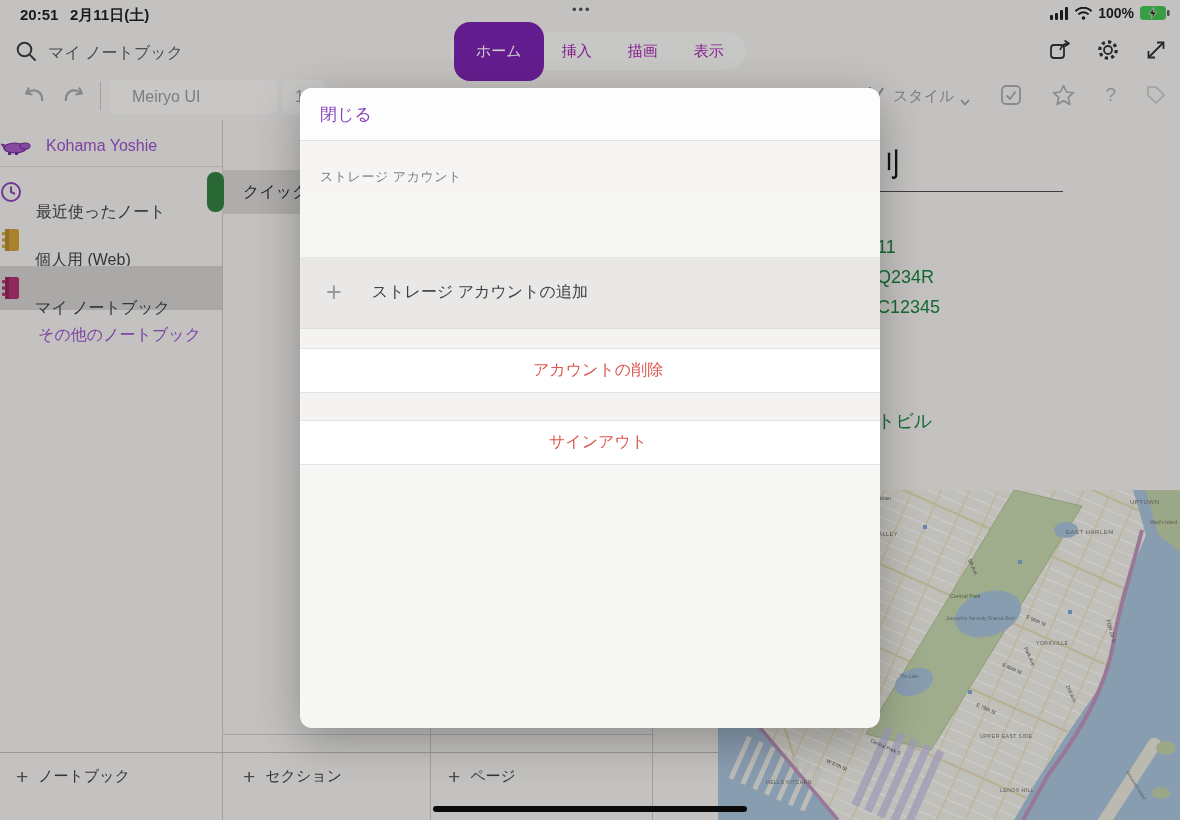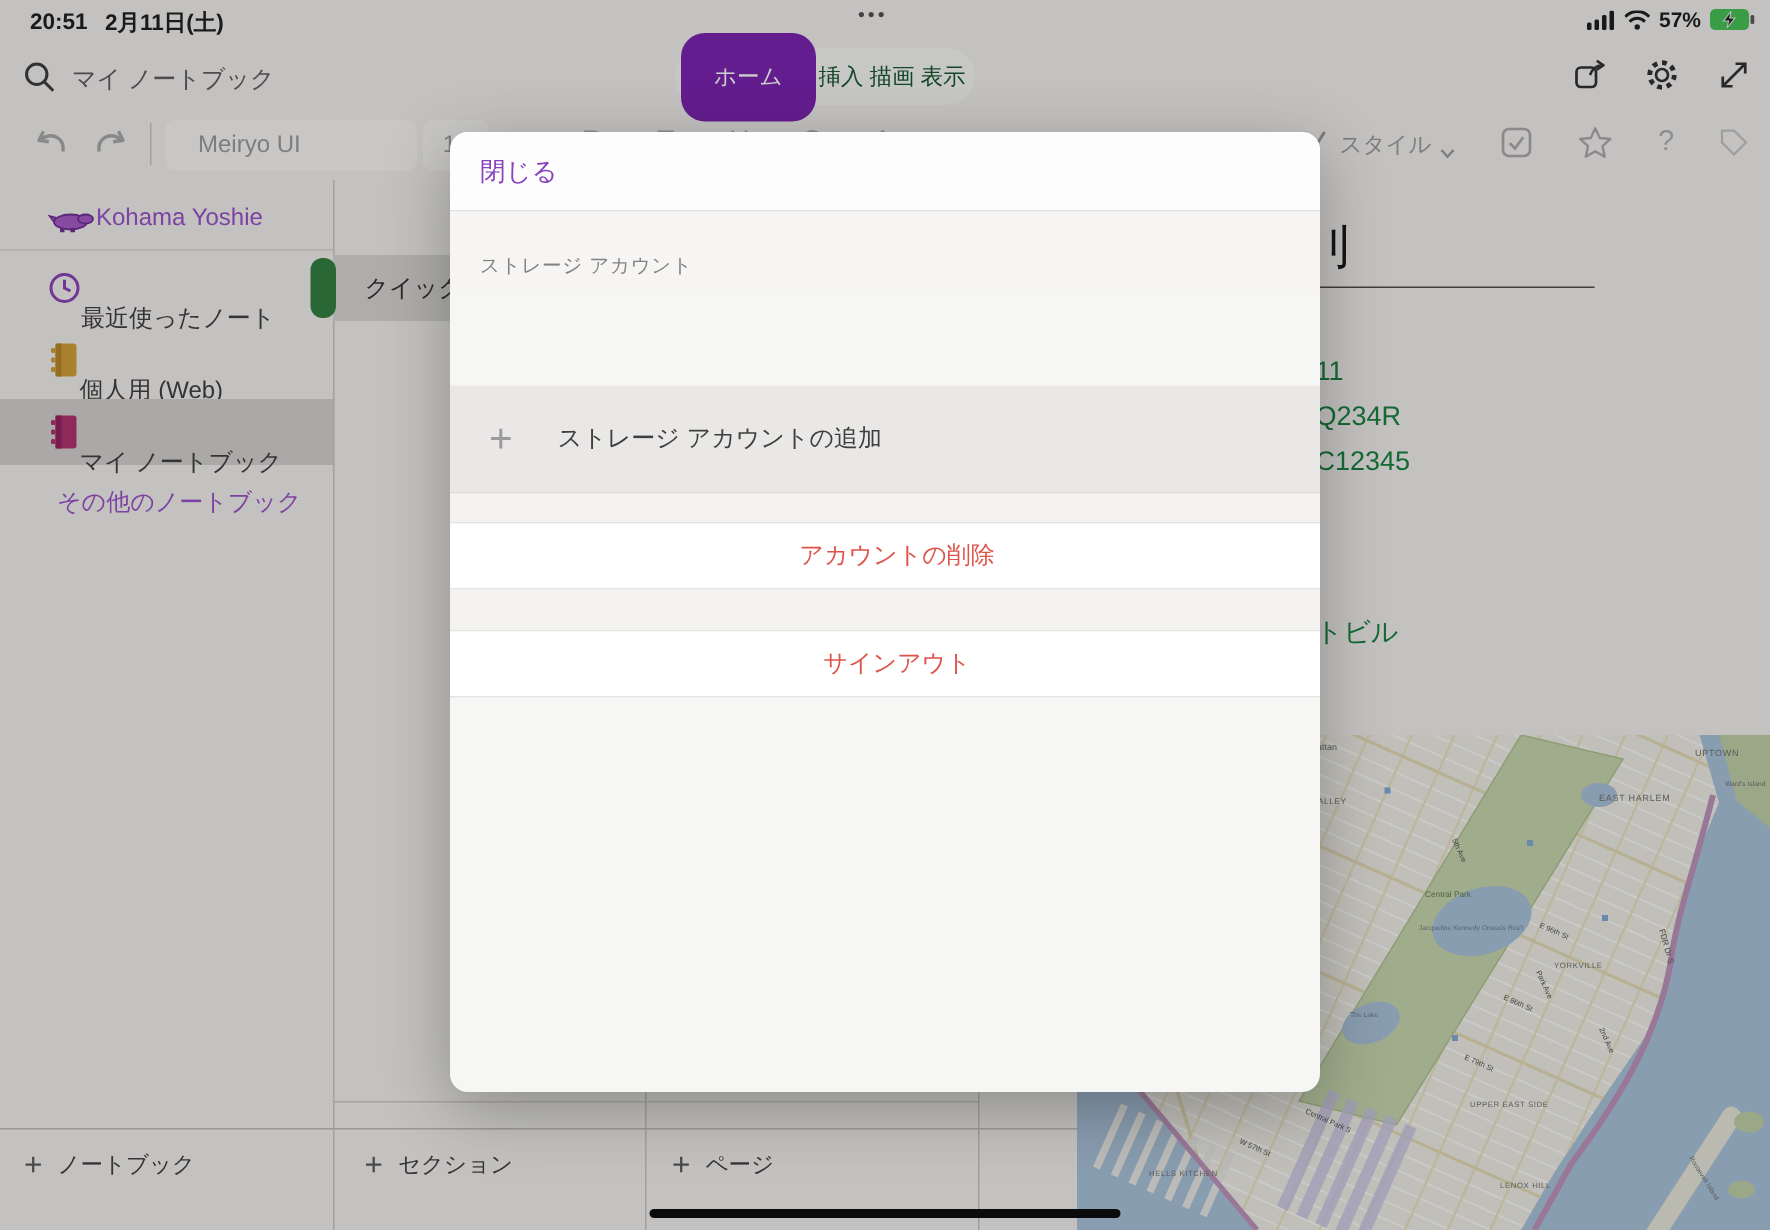--- a/index.html
+++ b/index.html
@@ -10,33 +10,33 @@
   
   .st-time{left:20px;top:6px;font-size:15px;font-weight:700;color:#1c1c1c;}
   .st-date{left:70px;top:6px;font-size:15px;font-weight:700;color:#1c1c1c;}
   .st-dots{left:572px;top:2px;font-size:13px;color:#4f4d4d;letter-spacing:2px;}
   .st-right{right:10px;top:5px;display:flex;align-items:center;gap:6px;}
   .st-batt-pct{font-size:14px;font-weight:700;color:#1c1c1c;}
   
   .tb1-search-txt{left:48px;top:43px;font-size:16px;color:#5d5b5b;}
   .tabbar{left:450px;top:32px;height:38px;border-radius:19px;
     background:rgba(252,251,250,.62);display:flex;align-items:center;padding:0 4px;}
-  .tab{font-size:15px;color:#14532d;padding:8px 2px;border-radius:16px;white-space:nowrap;}
+  .tab{font-size:15px;color:#a21caf;padding:8px 18px;border-radius:16px;white-space:nowrap;}
   .tab.active{background:#7A1FAF;color:#fff;padding:20px 22px;}
   .tb1-icons{right:12px;top:38px;display:flex;gap:24px;align-items:center;}
   
   .pill{background:rgba(255,255,255,.5);border-radius:7px;color:#9B9999;
     display:flex;align-items:center;font-size:16px;}
   .fmt{font-size:19px;color:#AFADAD;}
   .tb2-right{right:14px;top:84px;display:flex;align-items:center;gap:30px;color:#A8A6A6;}
   .style-grp{display:flex;align-items:flex-end;gap:6px;font-size:15px;color:#9B9999;}
   
   .vline{width:1px;background:#C8C6C4;}
   .hline{height:1px;background:#D8D6D4;}
-  .sb-row{left:0;width:222px;height:44px;display:flex;align-items:center;padding-left:32px;box-sizing:border-box;}
+  .sb-row{left:0;width:222px;height:44px;display:flex;align-items:center;gap:14px;padding-left:0;box-sizing:border-box;}
   .sb-label{font-size:16px;color:#3E3C3C;white-space:nowrap;margin-top:40px;}
   .sb-acct{color:#9A4FCA;font-size:16px;font-weight:400;}
   .sb-sel{background:#D4D2D0;}
   .sb-link{font-size:16px;color:#9A4FCA;}
   
   .quick-row{left:222px;top:170px;width:208px;height:44px;background:#D8D6D4;
     display:flex;align-items:center;overflow:hidden;}
   .quick-tab{left:207px;top:172px;width:17px;height:40px;border-radius:8px;background:#2F7D3D;}
   .quick-label{margin-left:21px;font-size:16px;color:#2E2C2C;white-space:nowrap;}
   
@@ -90,21 +90,21 @@
       <rect x="0" y="8" width="3" height="5" rx="1" fill="#1c1c1c"></rect>
       <rect x="5" y="6" width="3" height="7" rx="1" fill="#1c1c1c"></rect>
       <rect x="10" y="3" width="3" height="10" rx="1" fill="#1c1c1c"></rect>
       <rect x="15" y="0" width="3" height="13" rx="1" fill="#1c1c1c"></rect>
     </svg>
     <svg width="17" height="13" viewBox="0 0 17 13">
       <path d="M0.5,4.2 A11,11 0 0 1 16.5,4.2" fill="none" stroke="#1c1c1c" stroke-width="2"></path>
       <path d="M3.4,7.4 A7,7 0 0 1 13.6,7.4" fill="none" stroke="#1c1c1c" stroke-width="2"></path>
       <circle cx="8.5" cy="11" r="1.8" fill="#1c1c1c"></circle>
     </svg>
-    <span class="st-batt-pct">57%</span>
+    <span class="st-batt-pct">100%</span>
     <svg width="30" height="14" viewBox="0 0 30 14">
       <rect x="0" y="0" width="26" height="14" rx="3.5" fill="#43C254"></rect>
       <rect x="27" y="4" width="2.5" height="6" rx="1" fill="#5a5a5a"></rect>
       <path d="M14,1.5 L9,8 L12.4,8 L11.4,12.5 L16.6,6 L13.2,6 Z" fill="#1e1e1e" stroke="#eef7ee" stroke-width="0.7"></path>
     </svg>
   </div>
 
   <svg class="abs" style="left:16px;top:41px;" width="21" height="21" viewBox="0 0 21 21">
     <circle cx="8.5" cy="8.5" r="6.8" fill="none" stroke="#3a3a3a" stroke-width="2"></circle>
     <line x1="13.6" y1="13.6" x2="19.5" y2="19.5" stroke="#3a3a3a" stroke-width="2"></line>

